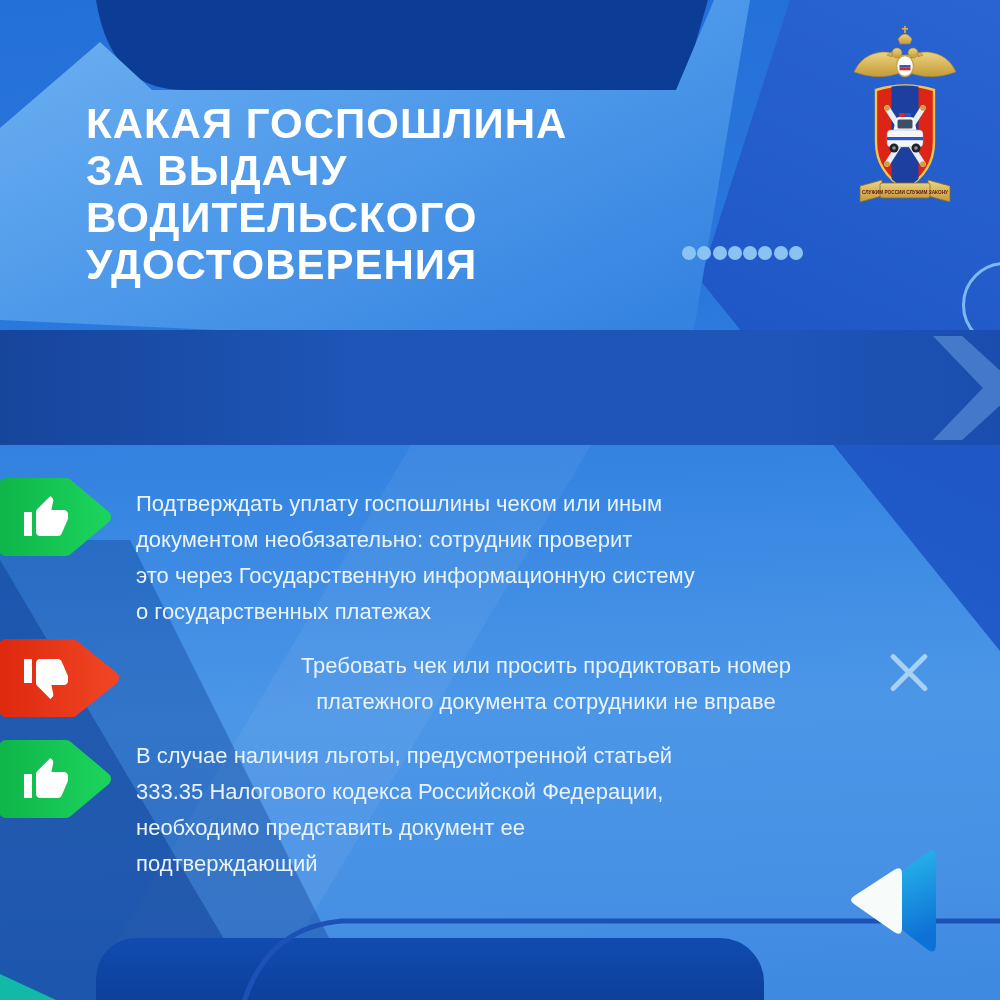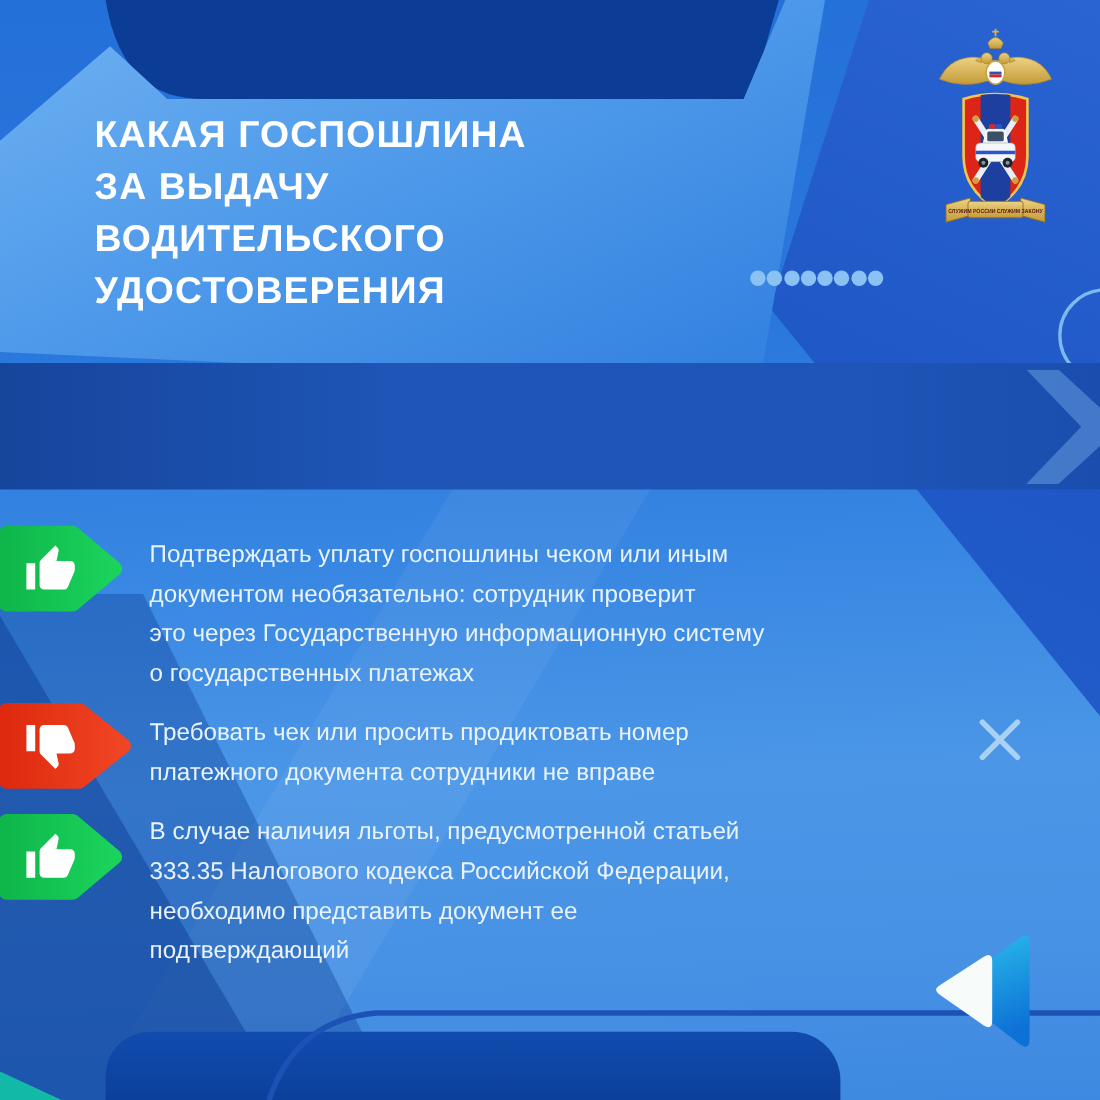--- a/index.html
+++ b/index.html
@@ -24,21 +24,21 @@
     background:rgba(13,62,150,0.38);}
   .corner-wedge{left:0;top:0;width:1000px;height:1000px;
     clip-path:polygon(0 56%,26% 100%,0 100%);
     background:rgba(12,58,145,0.45);pointer-events:none;}
   .teal-sliver{left:0;top:0;width:1000px;height:1000px;
     clip-path:polygon(0 97.4%,5.6% 100%,0 100%);
     background:linear-gradient(90deg,#12b9a8,#1ec06e);}
   
   .title{
     left:86px;top:100px;width:640px;color:#ffffff;
-    font-size:34px;line-height:47px;font-weight:700;letter-spacing:1px;
+    font-size:42px;line-height:47px;font-weight:700;letter-spacing:1px;
     white-space:pre-line;text-transform:uppercase;
   }
   
   .hl-box{
     left:0;top:330px;width:1000px;height:115px;
     background:linear-gradient(90deg,#16459c 0%,#1e55b6 35%,#1e55b6 78%,#1a4dae 100%);
   }
   .hl-text{
     left:78px;top:345px;width:880px;color:#f4f8ff;
     font-size:29px;line-height:45px;font-weight:400;
@@ -168,21 +168,21 @@
         <linearGradient id="rdG" x1="0" y1="0" x2="1" y2="0">
       <stop offset="0" stop-color="#df2a0f"></stop>
           <stop offset="1" stop-color="#f04524"></stop>
         </linearGradient>
       </defs>
     <path d="M6,8 L72,8 L112,40 L72,72 L6,72 Z" fill="url(#rdG)" stroke="url(#rdG)" stroke-width="14" stroke-linejoin="round"></path>
     <g transform="translate(22,63) scale(2,-2)" fill="#ffffff">
       <path d="M1 21h4V9H1v12zm22-11c0-1.1-.9-2-2-2h-6.31l.95-4.57.03-.32c0-.41-.17-.79-.44-1.06L14.17 1 7.58 7.59C7.22 7.95 7 8.45 7 9v10c0 1.1.9 2 2 2h9c.83 0 1.54-.5 1.84-1.22l3.02-7.05c.09-.23.14-.47.14-.73v-2z"></path>
     </g>
   </svg>
-  <div class="abs bullet-text" style="top:648px;">Требовать чек или просить продиктовать номер
+  <div class="abs bullet-text" style="top:648px;text-align:center;">Требовать чек или просить продиктовать номер
 платежного документа сотрудники не вправе</div>
 
   <svg class="abs pennant" style="top:739px;" viewBox="0 0 126 80">
     <path d="M6,8 L66,8 L104,40 L66,72 L6,72 Z" fill="url(#grG)" stroke="url(#grG)" stroke-width="14" stroke-linejoin="round"></path>
     <g transform="translate(22,17) scale(2)" fill="#ffffff">
       <path d="M1 21h4V9H1v12zm22-11c0-1.1-.9-2-2-2h-6.31l.95-4.57.03-.32c0-.41-.17-.79-.44-1.06L14.17 1 7.58 7.59C7.22 7.95 7 8.45 7 9v10c0 1.1.9 2 2 2h9c.83 0 1.54-.5 1.84-1.22l3.02-7.05c.09-.23.14-.47.14-.73v-2z"></path>
     </g>
   </svg>
   <div class="abs bullet-text" style="top:738px;">В случае наличия льготы, предусмотренной статьей
 333.35 Налогового кодекса Российской Федерации,

